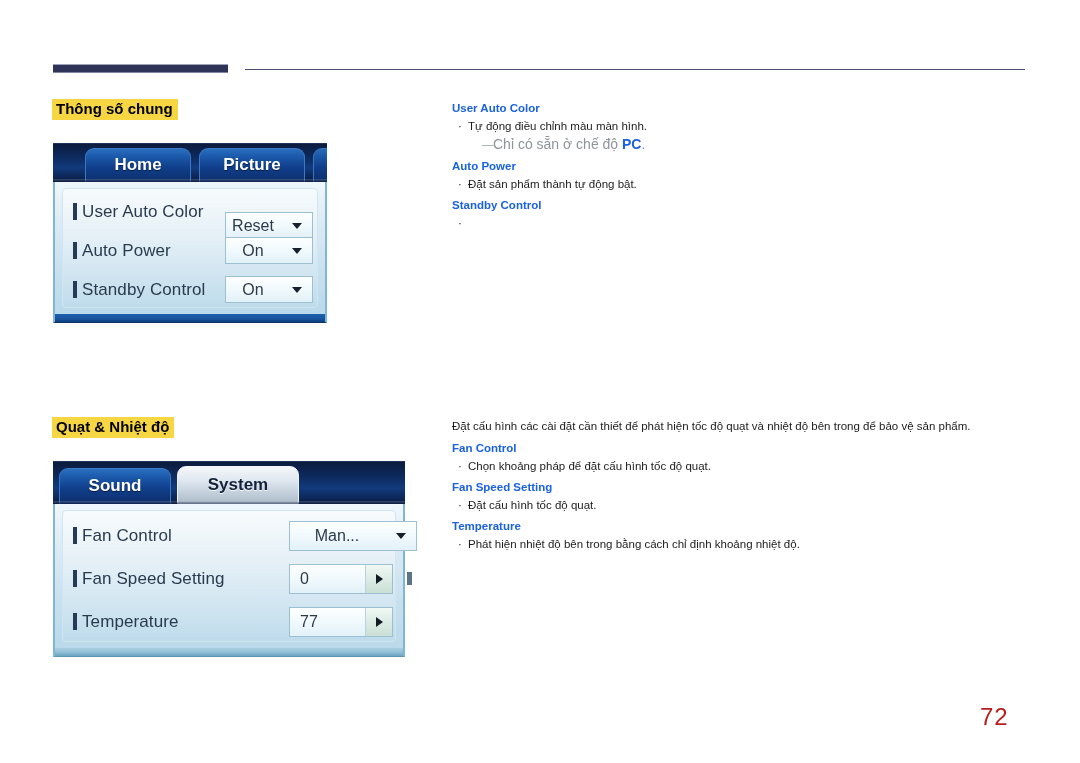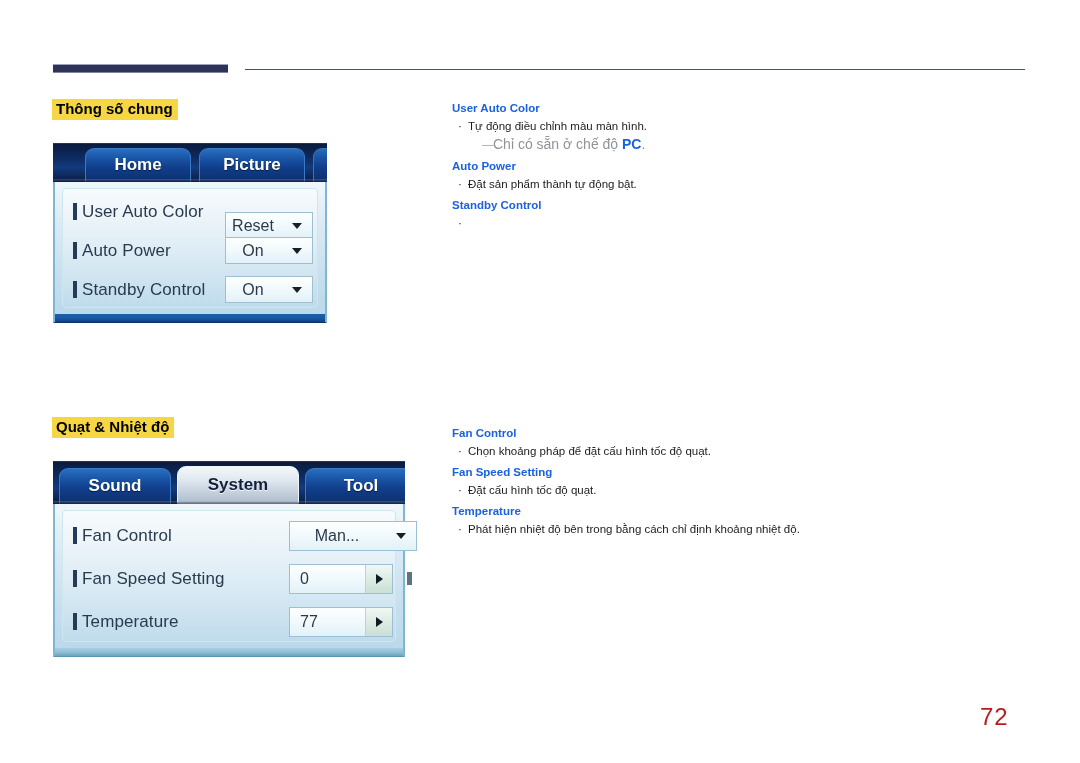--- a/index.html
+++ b/index.html
@@ -361,23 +361,20 @@
 
 <div class="osd" id="osd-system" style="left:53px; top:461px; width:352px;">
 
   <div class="osd-tabs" style="height:42px;">
     <div class="tab" style="left:6px; width:112px; top:6px; height:36px; line-height:34px;">
       <span>Sound</span>
     </div>
     <div class="tab active" style="left:124px; width:122px; top:4px; height:38px; line-height:36px;">
       <span>System</span>
     </div>
-    <div class="tab" style="left:252px; width:112px; top:6px; height:36px; line-height:34px;">
-      <span>Tool</span>
-    </div>
   </div>
 
   <div class="osd-body" style="height:144px;">
     <div class="osd-inner"></div>
 
     <div class="osd-row" style="height:43px;">
       <div class="row-marker"></div>
       <div class="row-label">Fan Control</div>
       <div class="widget combo" style="left:234px; width:128px; height:30px;">
         <span class="val">Man...</span>
@@ -407,20 +404,21 @@
         </span>
       </div>
     </div>
   </div>
 
   <div class="osd-foot light"></div>
 </div>
 
 <div class="doc-text" style="left:452px; top:419px; width:580px;">
 
+  <div class="para">Đặt cấu hình các cài đặt cần thiết để phát hiện tốc độ quạt và nhiệt độ bên trong để bảo vệ sản phẩm.</div>
 
   <div class="sub-head" style="margin-top:7px;">Fan Control</div>
   <div class="bullet-line" style="margin-top:3px;">
     <span class="bullet-dot">·</span>
     <span class="bullet-text">Chọn khoảng pháp để đặt cấu hình tốc độ quạt.</span>
   </div>
 
   <div class="sub-head" style="margin-top:6px;">Fan Speed Setting</div>
   <div class="bullet-line" style="margin-top:3px;">
     <span class="bullet-dot">·</span>

